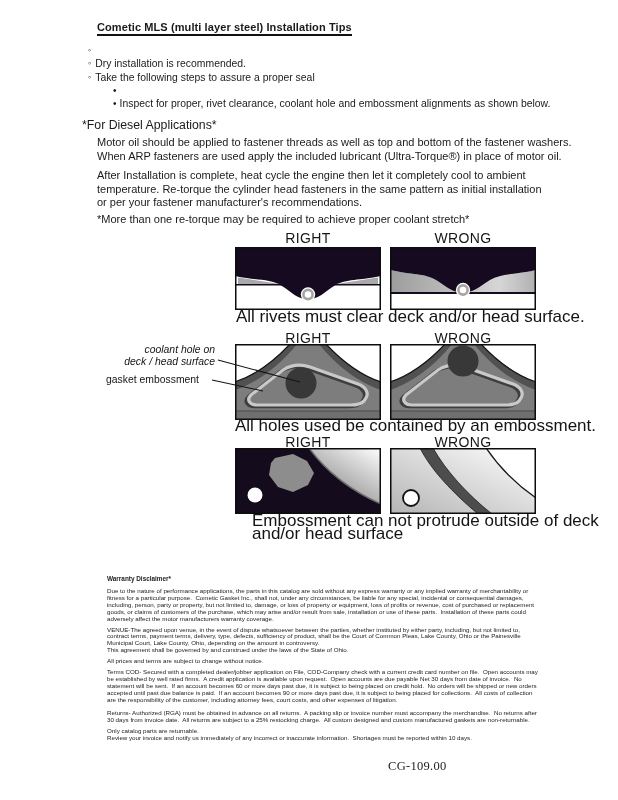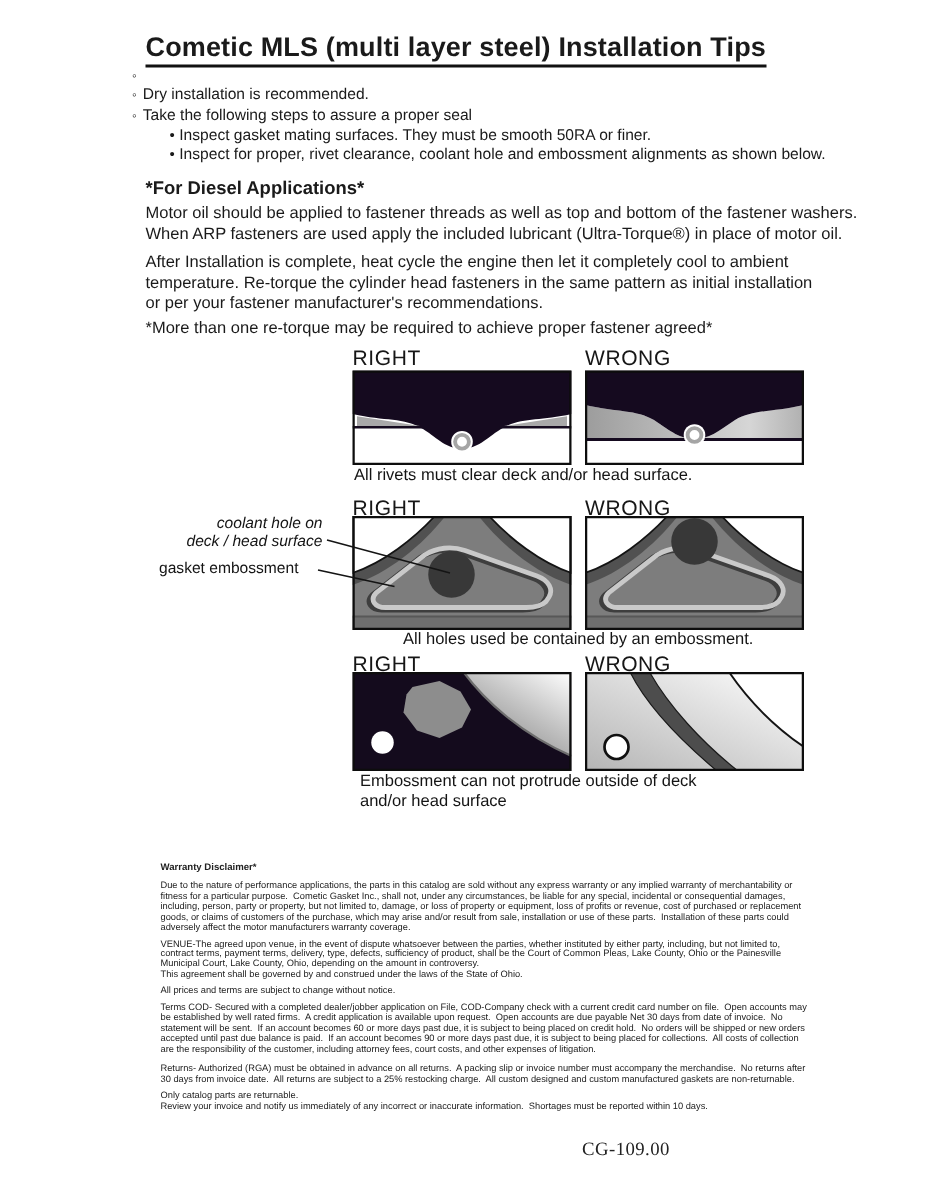--- a/index.html
+++ b/index.html
@@ -9,47 +9,47 @@
     color:#1a1a1a;
     position:relative;
     overflow:hidden;
   }
   .abs { position:absolute; }
   .pre { white-space:pre; }
 
   
   .title {
     left:97px; top:21px;
-    font-size:18px; font-weight:bold;
+    font-size:11px; font-weight:bold;
     display:inline-block;
     border-bottom:2px solid #111;
     padding-bottom:1px;
     letter-spacing:0.1px;
   }
   .bullets { left:88px; top:44px; font-size:10.4px; }
   .bullet-row { display:flex; align-items:flex-start; height:13.3px; line-height:13.3px; }
   .bullet-row.sub { padding-left:25px; }
   .b-glyph  { font-size:9px;  margin-right:4px; line-height:13.3px; }
   .b-glyph2 { font-size:10px; margin-right:3px; line-height:13.3px; }
 
-  .diesel-heading { left:97px; top:118px; font-size:12.3px; font-weight:bold; }
+  .diesel-heading { left:82px; top:118px; font-size:12.3px; font-weight:normal; }
   .body-para { left:97px; font-size:11px; line-height:13.5px; }
   .p1 { top:136px; }
   .p2 { top:169px; }
   .p3 { top:213px; }
 
   
   .diagrams { left:0; top:230px; width:618px; height:322px; }
   .rw-label {
-    width:146px; text-align:left;
+    width:146px; text-align:center;
     font-size:14px; letter-spacing:0.4px; color:#161616;
   }
   .dbox { width:146px; }
   .dbox svg { display:block; width:146px; }
-  .caption { font-size:11px; line-height:12.5px; color:#141414; white-space:pre; }
+  .caption { font-size:17px; line-height:12.5px; color:#141414; white-space:pre; }
   .ann {
     font-size:10.4px; line-height:11.5px; text-align:right;
     color:#141414; white-space:pre;
   }
   .leaders { position:absolute; z-index:5; }
 
   
   .disclaimer { left:107px; top:575px; width:460px; color:#222; }
   .disc-heading { font-size:6.4px; font-weight:bold; margin-bottom:6px; }
   .disc-para { font-size:6.2px; line-height:6.9px; white-space:pre; }
@@ -74,35 +74,34 @@
     <div class="bullet-row">
       <span class="b-glyph">◦</span>
       <span>Dry installation is recommended.</span>
     </div>
     <div class="bullet-row">
       <span class="b-glyph">◦</span>
       <span>Take the following steps to assure a proper seal</span>
     </div>
     <div class="bullet-row sub">
       <span class="b-glyph2">•</span>
-      <span>Inspect gasket mating surfaces.  They must be smooth 50RA or finer.</span>
     </div>
     <div class="bullet-row sub">
       <span class="b-glyph2">•</span>
       <span>Inspect for proper, rivet clearance, coolant hole and embossment alignments as shown below.</span>
     </div>
   </div>
 
   <div class="abs diesel-heading">*For Diesel Applications*</div>
   <div class="abs body-para p1 pre">Motor oil should be applied to fastener threads as well as top and bottom of the fastener washers.
 When ARP fasteners are used apply the included lubricant (Ultra-Torque®) in place of motor oil.</div>
   <div class="abs body-para p2 pre">After Installation is complete, heat cycle the engine then let it completely cool to ambient
 temperature. Re-torque the cylinder head fasteners in the same pattern as initial installation
 or per your fastener manufacturer's recommendations.</div>
-  <div class="abs body-para p3 pre">*More than one re-torque may be required to achieve proper fastener agreed*</div>
+  <div class="abs body-para p3 pre">*More than one re-torque may be required to achieve proper coolant stretch*</div>
 
   <div class="abs diagrams">
 
     <div class="abs rw-label" style="left:235px; top:0;">RIGHT</div>
     <div class="abs rw-label" style="left:390px; top:0;">WRONG</div>
 
     <div class="abs dbox" style="left:235px; top:17px;">
       <svg viewBox="0 0 146 63" width="146" height="63">
         <path d="M0 0 H146 V29 C124 34 112 31 99 39 C88 46 84 52 73 52 C62 52 58 46 47 39 C34 31 22 34 0 29 Z" fill="#150a1f"></path>
         <polygon points="3,30.5 45,37 3,37" fill="#a9a9a9"></polygon>
@@ -204,21 +203,21 @@
               <stop offset="1" stop-color="#ffffff"></stop>
           </linearGradient>
         </defs>
         <rect width="146" height="66" fill="url(#g4)"></rect>
         <path d="M96 0 L146 0 L146 50 C127 37 109 19 96 0 Z" fill="#ffffff" stroke="#141414" stroke-width="1.3"></path>
         <path d="M30 0 L43 0 C56 23 78 47 102 66 L88 66 C63 45 41 22 30 0 Z" fill="#4d4d4d" stroke="#1a1a1a" stroke-width="0.8"></path>
         <circle cx="21" cy="50" r="8" fill="#ffffff" stroke="#111111" stroke-width="1.8"></circle>
         <rect width="146" height="66" fill="none" stroke="#0d0d0d" stroke-width="3"></rect>
       </svg>
     </div>
-    <div class="abs caption" style="left:240px; top:285px;">Embossment can not protrude outside of deck
+    <div class="abs caption" style="left:252px; top:285px;">Embossment can not protrude outside of deck
 and/or head surface</div>
   </div>
 
   <div class="abs disclaimer">
     <div class="disc-heading">Warranty Disclaimer*</div>
     <div class="disc-para m4">Due to the nature of performance applications, the parts in this catalog are sold without any express warranty or any implied warranty of merchantability or
 fitness for a particular purpose.  Cometic Gasket Inc., shall not, under any circumstances, be liable for any special, incidental or consequential damages,
 including, person, party or property, but not limited to, damage, or loss of property or equipment, loss of profits or revenue, cost of purchased or replacement
 goods, or claims of customers of the purchase, which may arise and/or result from sale, installation or use of these parts.  Installation of these parts could
 adversely affect the motor manufacturers warranty coverage.</div>

